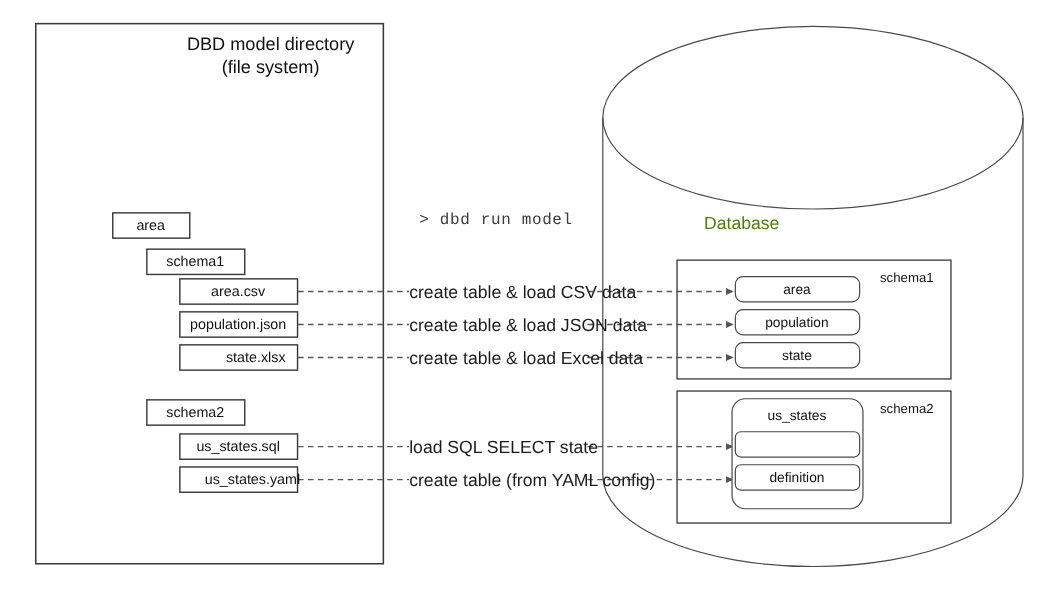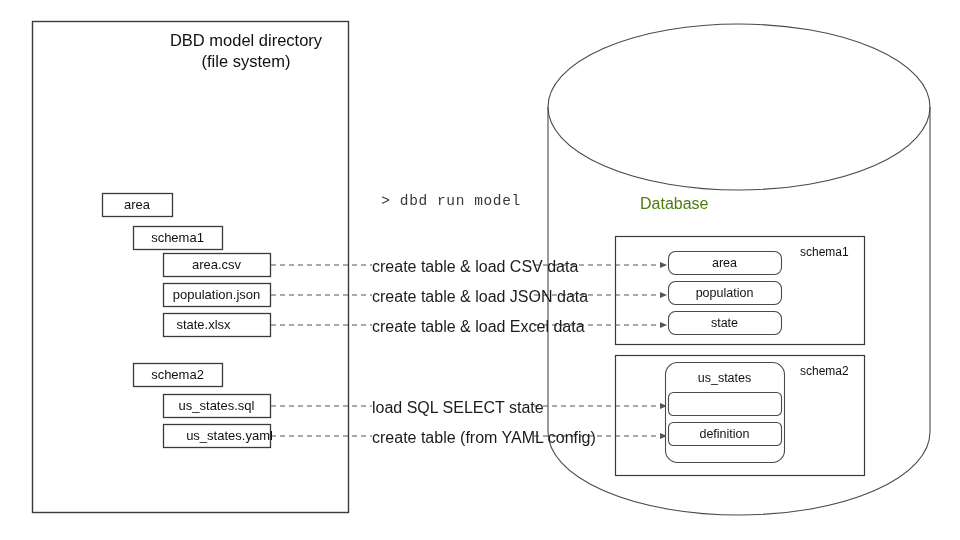--- a/index.html
+++ b/index.html
@@ -124,21 +124,21 @@
 
   <div class="lbl" id="dir-title">
     <div>DBD model directory</div>
     <div>(file system)</div>
   </div>
 
   <div class="boxlabel" style="left:102px;top:193px;width:70px;height:23px">area</div>
   <div class="boxlabel" style="left:133px;top:226px;width:89px;height:23px">schema1</div>
   <div class="boxlabel" style="left:163px;top:253px;width:107px;height:23px">area.csv</div>
   <div class="boxlabel" style="left:163px;top:283px;width:107px;height:23px">population.json</div>
-  <div class="boxlabel" style="left:150px;top:313px;width:107px;height:23px">state.xlsx</div>
+  <div class="boxlabel" style="left:179px;top:313px;width:107px;height:23px">state.xlsx</div>
   <div class="boxlabel" style="left:133px;top:363px;width:89px;height:23px">schema2</div>
   <div class="boxlabel" style="left:163px;top:394px;width:107px;height:23px">us_states.sql</div>
   <div class="boxlabel" style="left:176px;top:424px;width:107px;height:23px">us_states.yaml</div>
 
   <div class="lbl" id="cmd">&gt; dbd run model</div>
 
   <div class="ann" style="left:372px;top:258px;width:162px">create table &amp; load CSV data</div>
   <div class="ann" style="left:372px;top:288px;width:162px">create table &amp; load JSON data</div>
   <div class="ann" style="left:372px;top:318px;width:162px">create table &amp; load Excel data</div>
   <div class="ann" style="left:372px;top:399px;width:162px">load SQL SELECT state</div>

